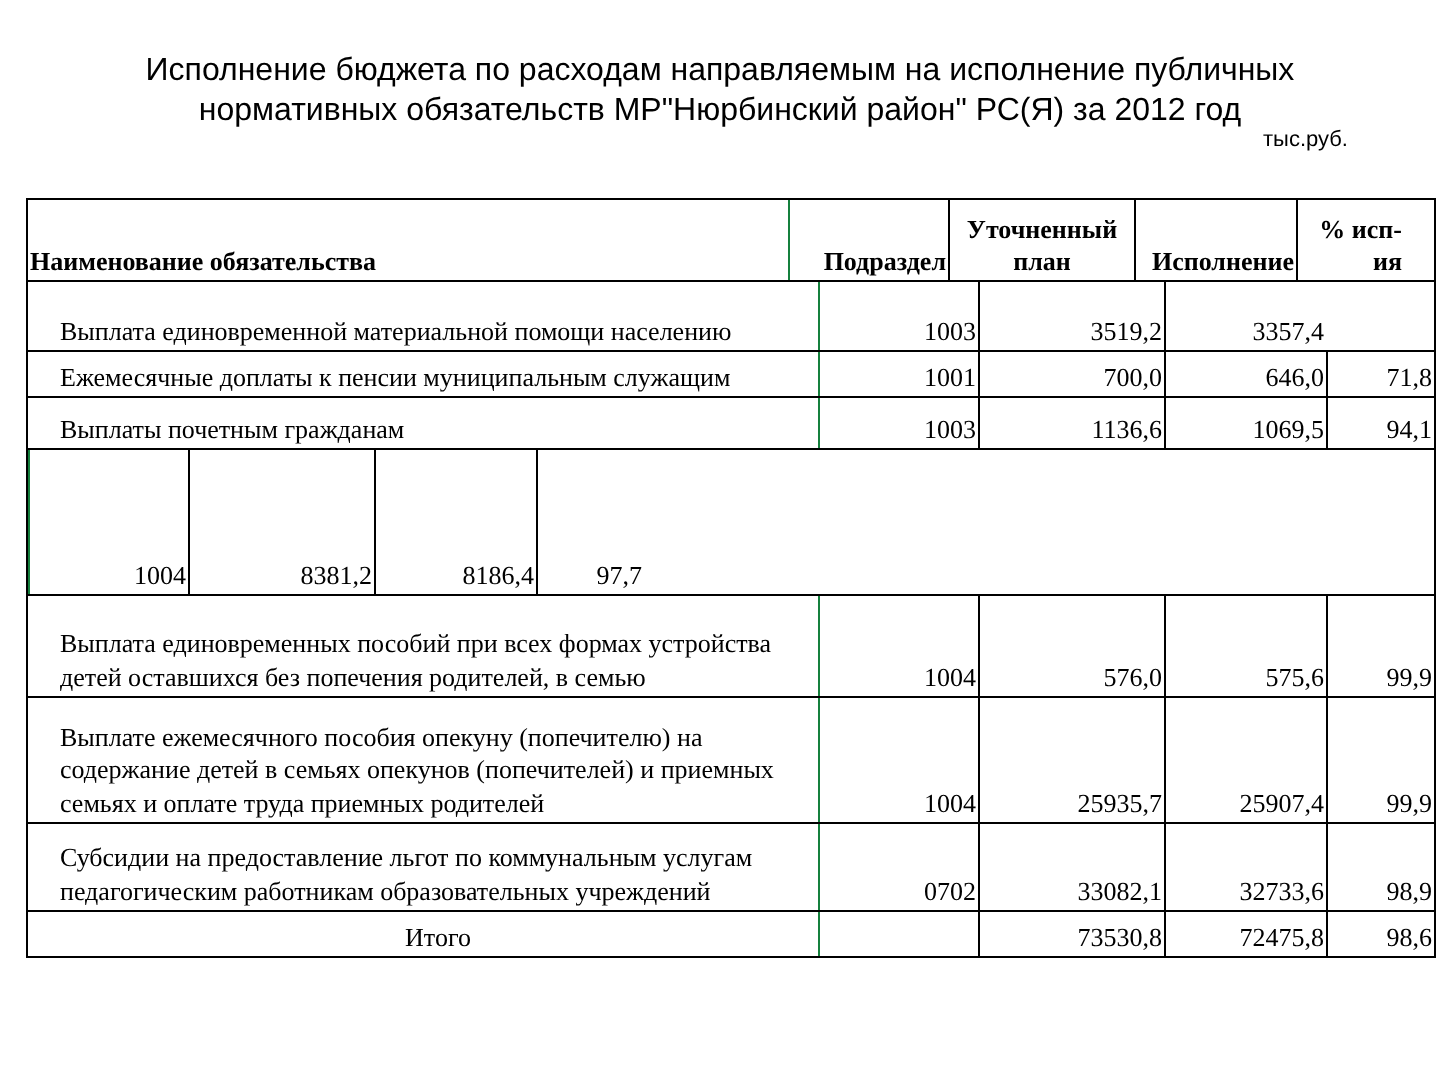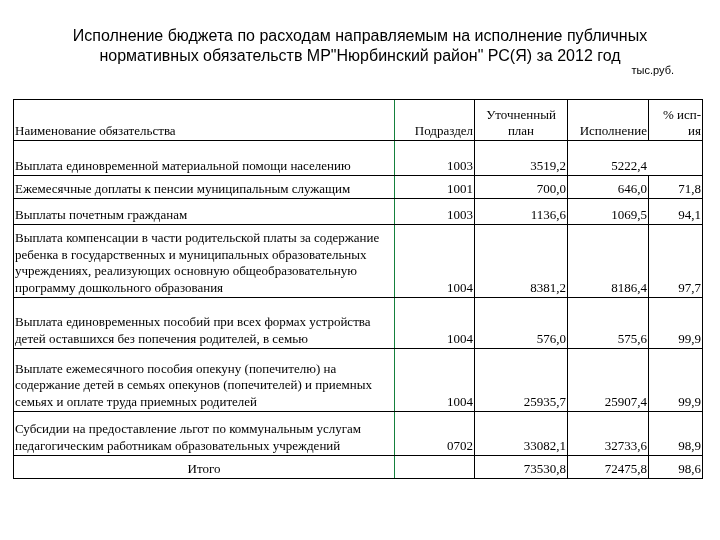--- a/index.html
+++ b/index.html
@@ -22,25 +22,25 @@
   }
   .hdr-row { border-top: 1px solid #000; height: 40px; }
   .row { border-top: 1px solid #000; }
   .row.last { border-bottom: 1px solid #000; }
   .c { box-sizing: border-box; display: flex; align-items: flex-end; padding: 0 1px 1px 1px; }
   .c1 { width: 380px; }
   .c2 { width: 80px; border-left: 1px solid #15803d; justify-content: flex-end; text-align: right; }
   .c3 { width: 93px; border-left: 1px solid #000; justify-content: flex-end; }
   .c4 { width: 81px; border-left: 1px solid #000; justify-content: flex-end; }
   .c5 { width: 54px; border-left: 1px solid #000; justify-content: flex-end; }
-  .hdr-row .c { font-weight: normal; }
+  .hdr-row .c { font-weight: bold; }
   .hdr-row .c1 { justify-content: flex-start; }
   .hdr-row .c3, .hdr-row .c5 { flex-direction: column; justify-content: flex-end; align-items: center; line-height: 16px; }
   .hdr-row .c5 { align-items: flex-end; }
-  .row .c1 { line-height: 16.5px; align-items: flex-end; }
+  .row .c1 { line-height: 16.5px; align-items: flex-end; margin-left: 15px; }
   .row.total .c { font-weight: normal; }
   .row.total .c1 { justify-content: center; }
 </style>
 </head>
 <body>
 
 <div class="title">
   <div>Исполнение бюджета по расходам направляемым на исполнение публичных</div>
   <div>нормативных обязательств МР"Нюрбинский район" РС(Я) за 2012 год</div>
 </div>
@@ -58,38 +58,37 @@
     <div class="c c5">
       <span>% исп-</span>
       <span>ия</span>
     </div>
   </div>
 
   <div class="row" style="height:34px">
     <div class="c c1">Выплата единовременной материальной помощи  населению</div>
     <div class="c c2">1003</div>
     <div class="c c3">3519,2</div>
-    <div class="c c4">5222,4</div>
+    <div class="c c4">3357,4</div>
   </div>
   <div class="row" style="height:22px">
     <div class="c c1">Ежемесячные доплаты к пенсии муниципальным служащим</div>
     <div class="c c2">1001</div>
     <div class="c c3">700,0</div>
     <div class="c c4">646,0</div>
     <div class="c c5">71,8</div>
   </div>
   <div class="row" style="height:25px">
     <div class="c c1">Выплаты почетным гражданам</div>
     <div class="c c2">1003</div>
     <div class="c c3">1136,6</div>
     <div class="c c4">1069,5</div>
     <div class="c c5">94,1</div>
   </div>
   <div class="row" style="height:72px">
-    <div class="c c1">Выплата компенсации в части родительской платы за содержание ребенка в государственных и муниципальных образовательных учреждениях, реализующих основную общеобразовательную программу дошкольного образования</div>
     <div class="c c2">1004</div>
     <div class="c c3">8381,2</div>
     <div class="c c4">8186,4</div>
     <div class="c c5">97,7</div>
   </div>
   <div class="row" style="height:50px">
     <div class="c c1">Выплата единовременных пособий при всех формах устройства детей оставшихся без попечения родителей, в семью</div>
     <div class="c c2">1004</div>
     <div class="c c3">576,0</div>
     <div class="c c4">575,6</div>

